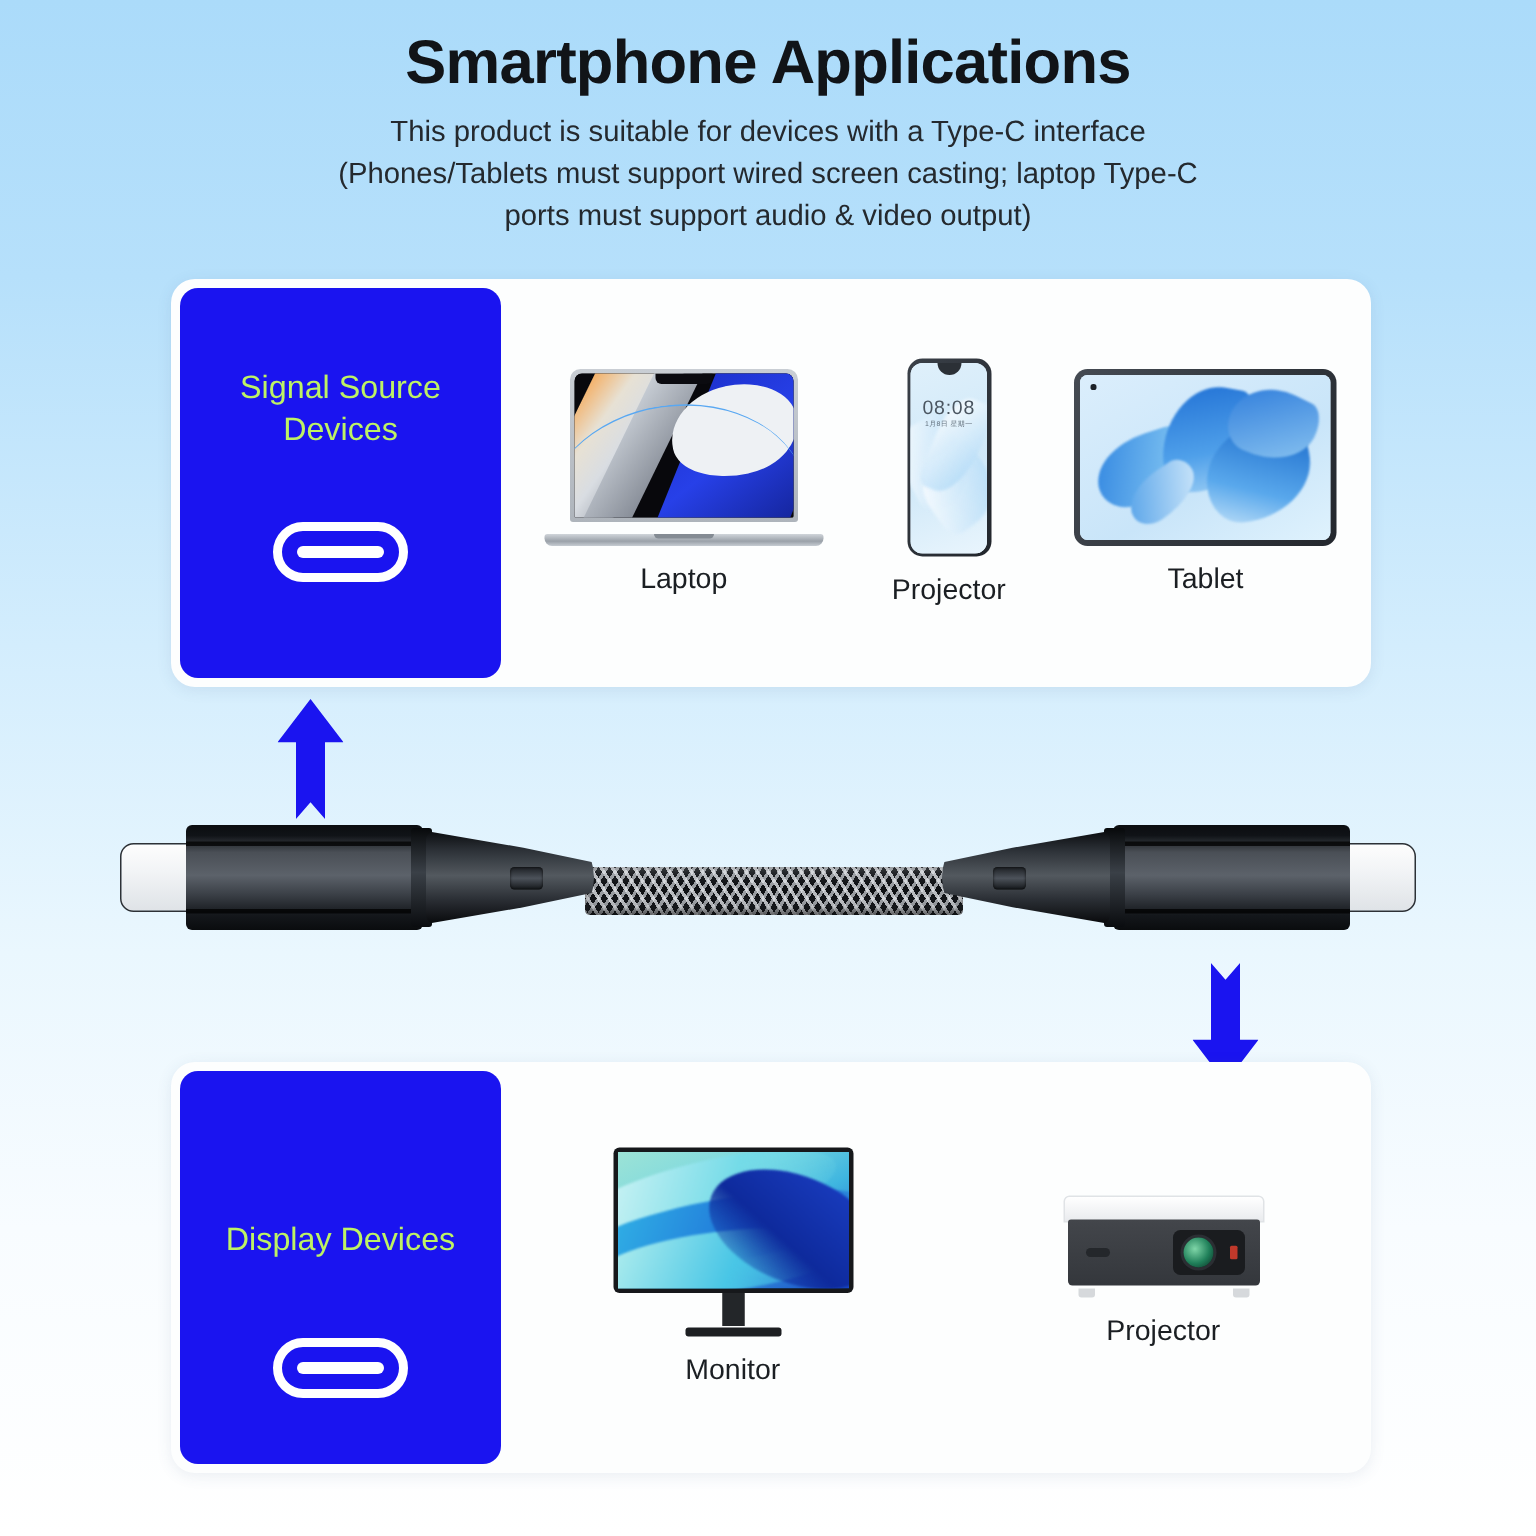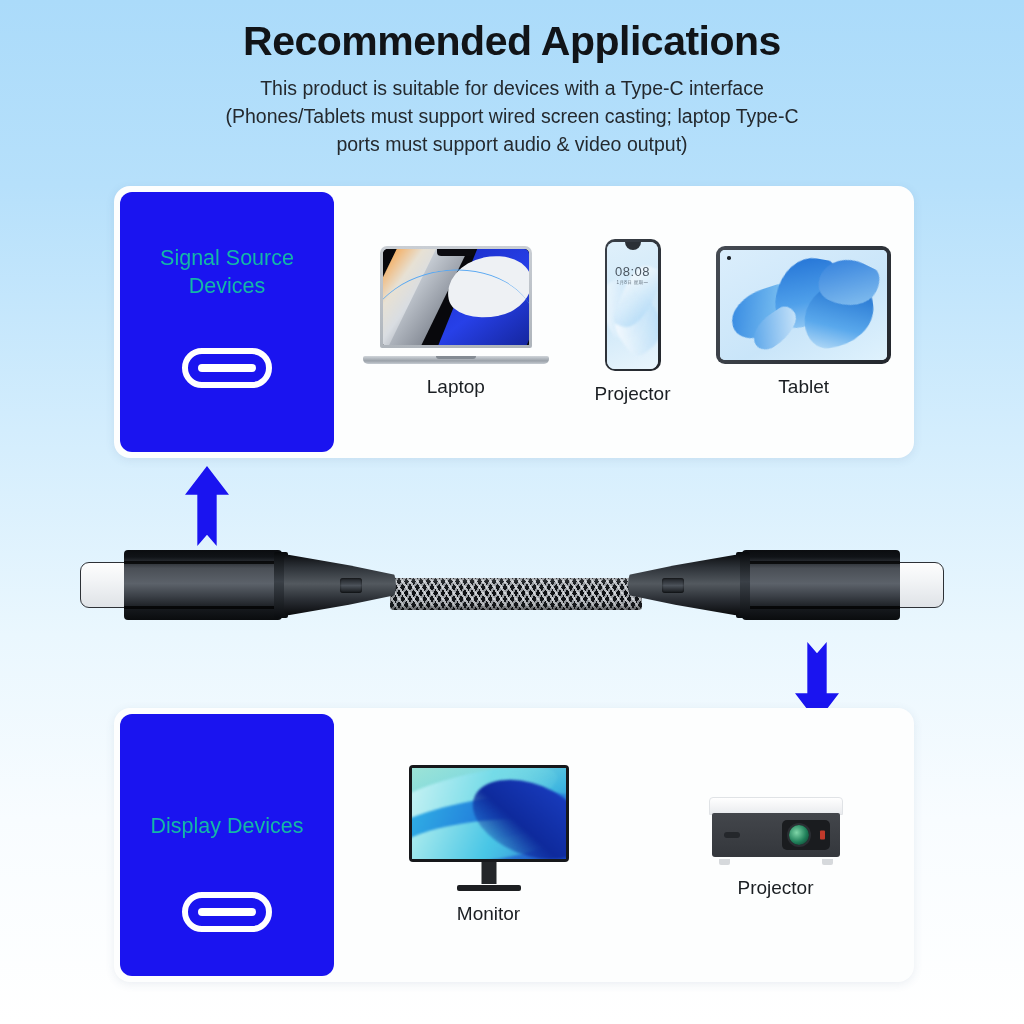--- a/index.html
+++ b/index.html
@@ -48,21 +48,21 @@
   #card-source { left: 114px; top: 186px; width: 800px; height: 272px; }
   #card-display { left: 114px; top: 708px; width: 800px; height: 274px; }
 
   .blue-panel {
     position: absolute;
     left: 6px; top: 6px;
     width: 214px;
     height: calc(100% - 12px);
     background: #1A14F0;
     border-radius: 12px;
-    color: #14b8a6;
+    color: #bef264;
     display: flex;
     flex-direction: column;
     align-items: center;
   }
   .panel-title {
     font-size: 21.5px;
     line-height: 1.32;
     text-align: center;
     font-weight: 400;
     width: 200px;
@@ -484,21 +484,21 @@
   }
   .arrow.down {
     left: 795px; top: 642px;
     clip-path: polygon(50% 100%, 0 64%, 28% 64%, 28% 0, 50% 14%, 72% 0, 72% 64%, 100% 64%);
   }
 </style>
 </head>
 <body>
 
 <div class="header">
-  <h1 class="title">Recommended Applications</h1>
+  <h1 class="title">Smartphone Applications</h1>
   <div class="subtitle">
     <div>This product is suitable for devices with a Type-C interface</div>
     <div>(Phones/Tablets must support wired screen casting; laptop Type-C</div>
     <div>ports must support audio &amp; video output)</div>
   </div>
 </div>
 
 <div class="card" id="card-source">
 
   <div class="blue-panel" id="panel-source">

